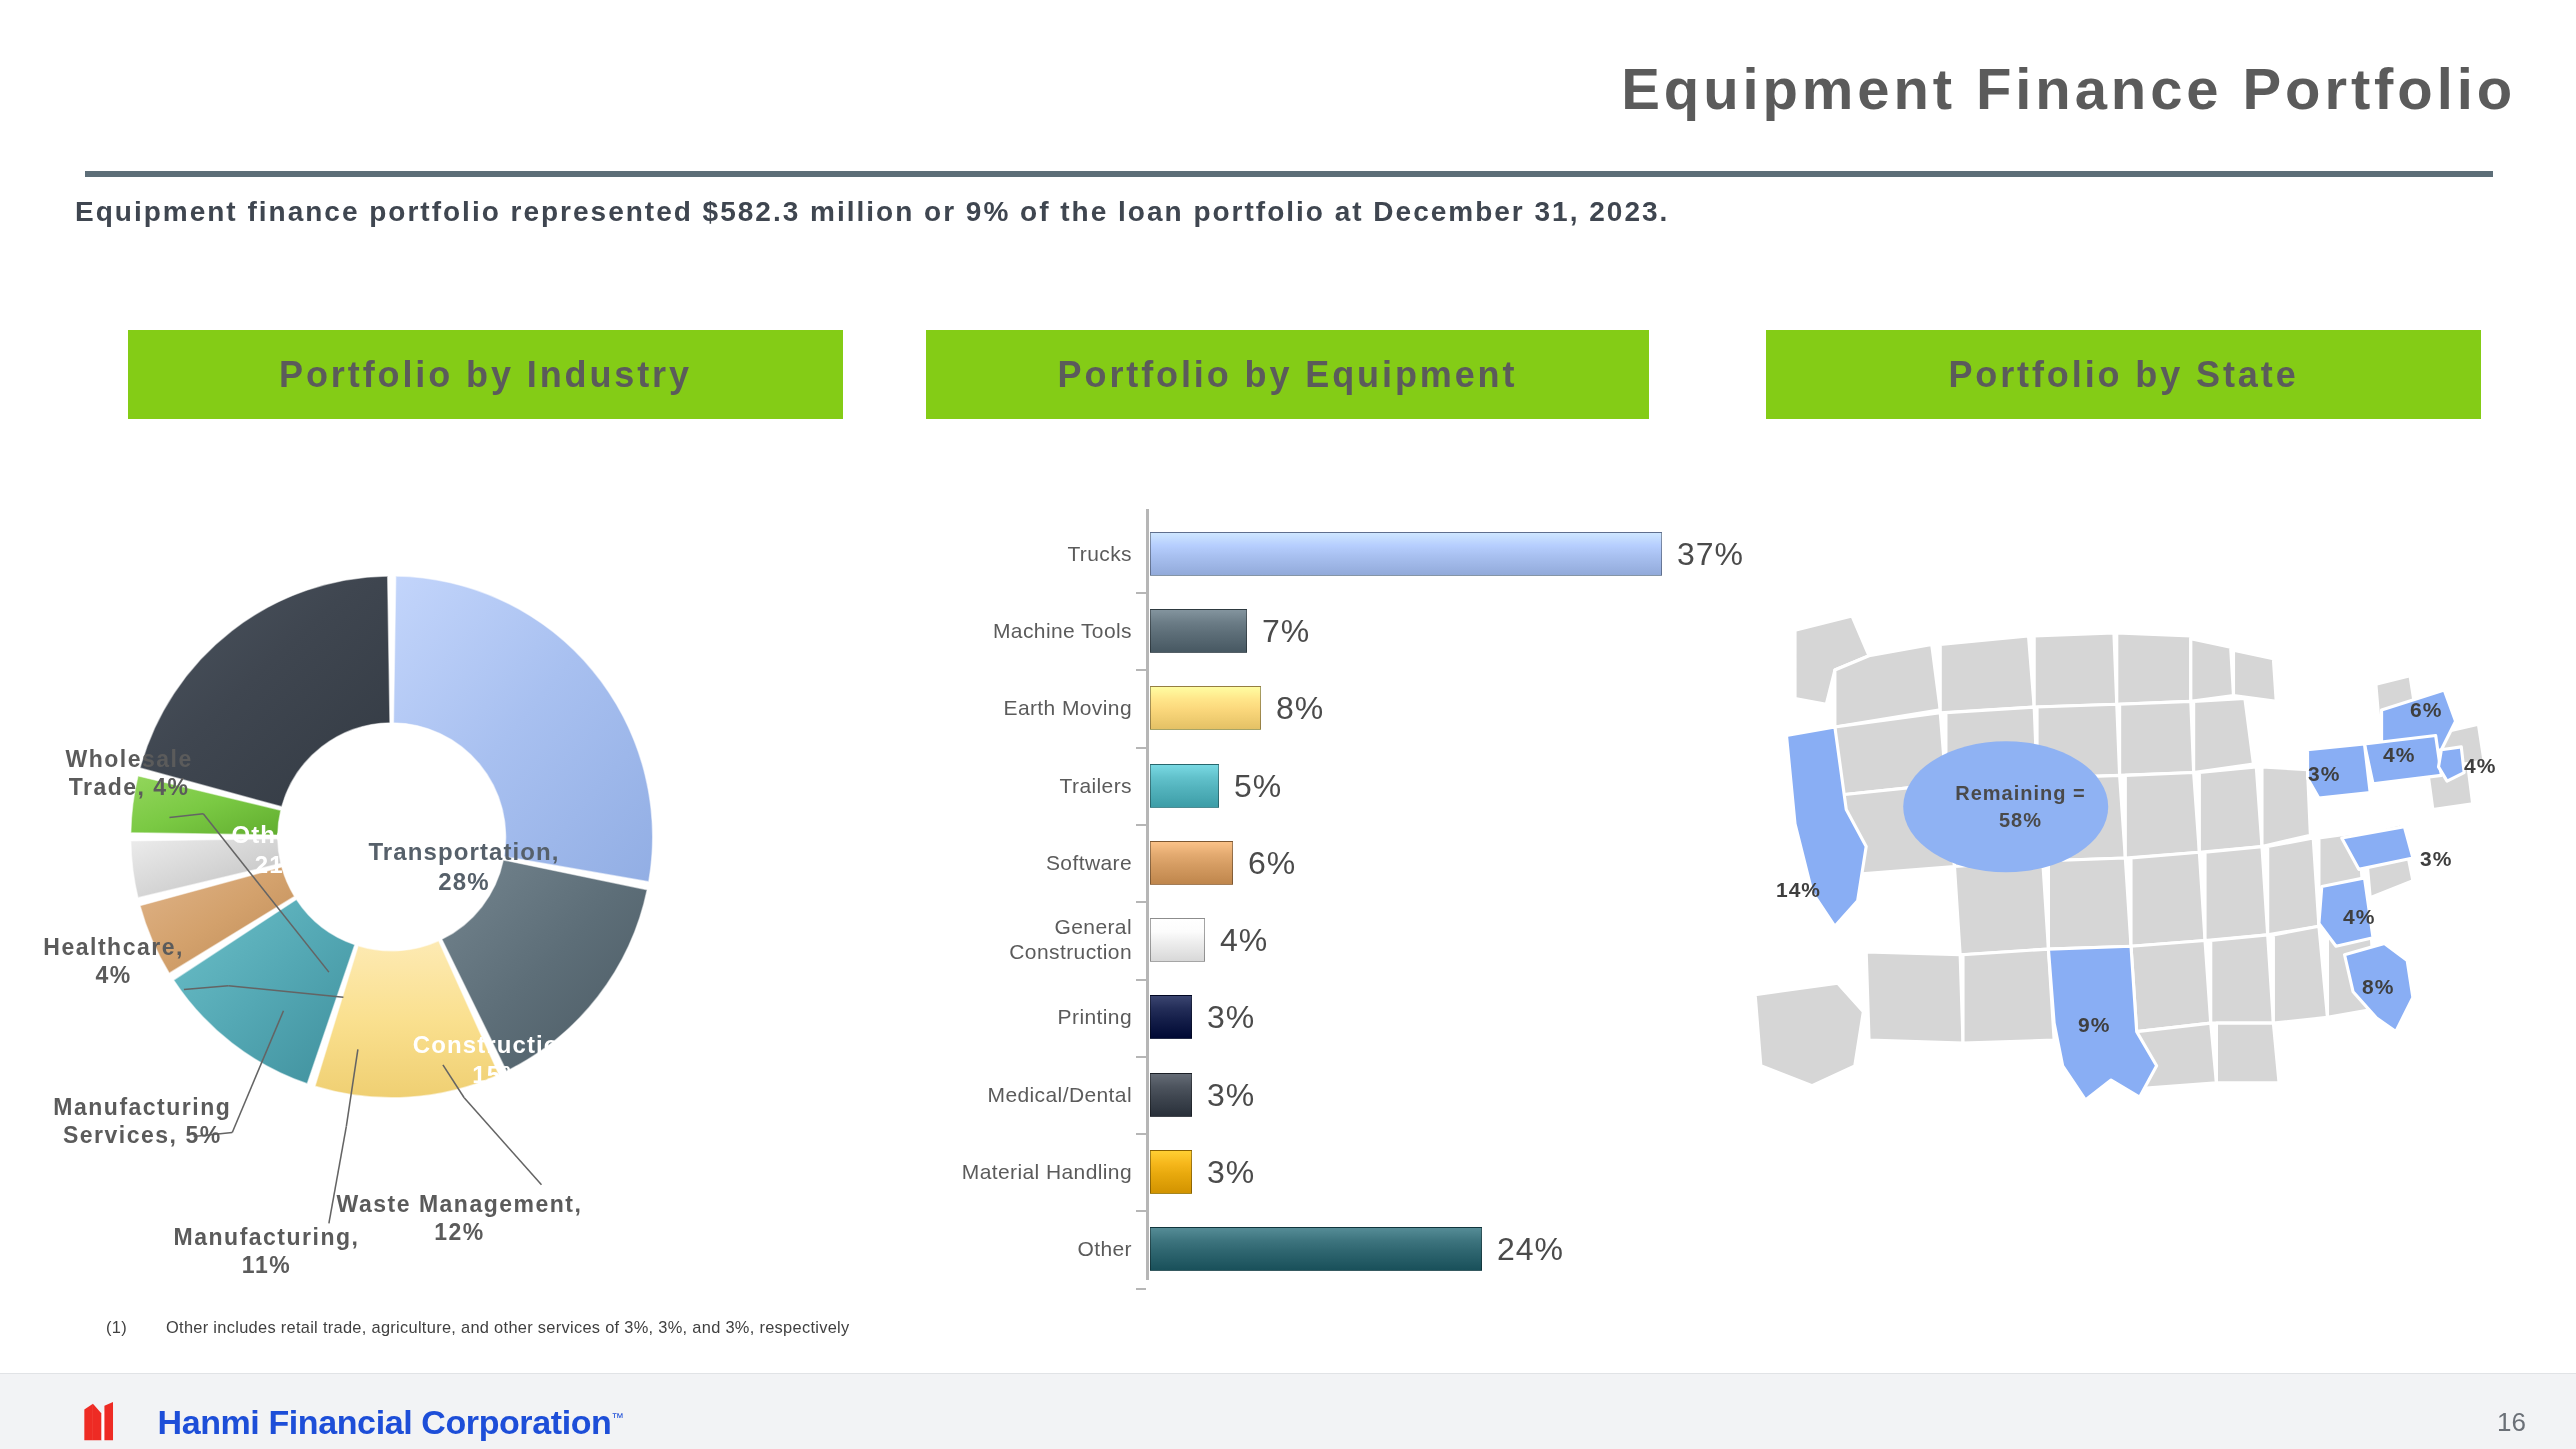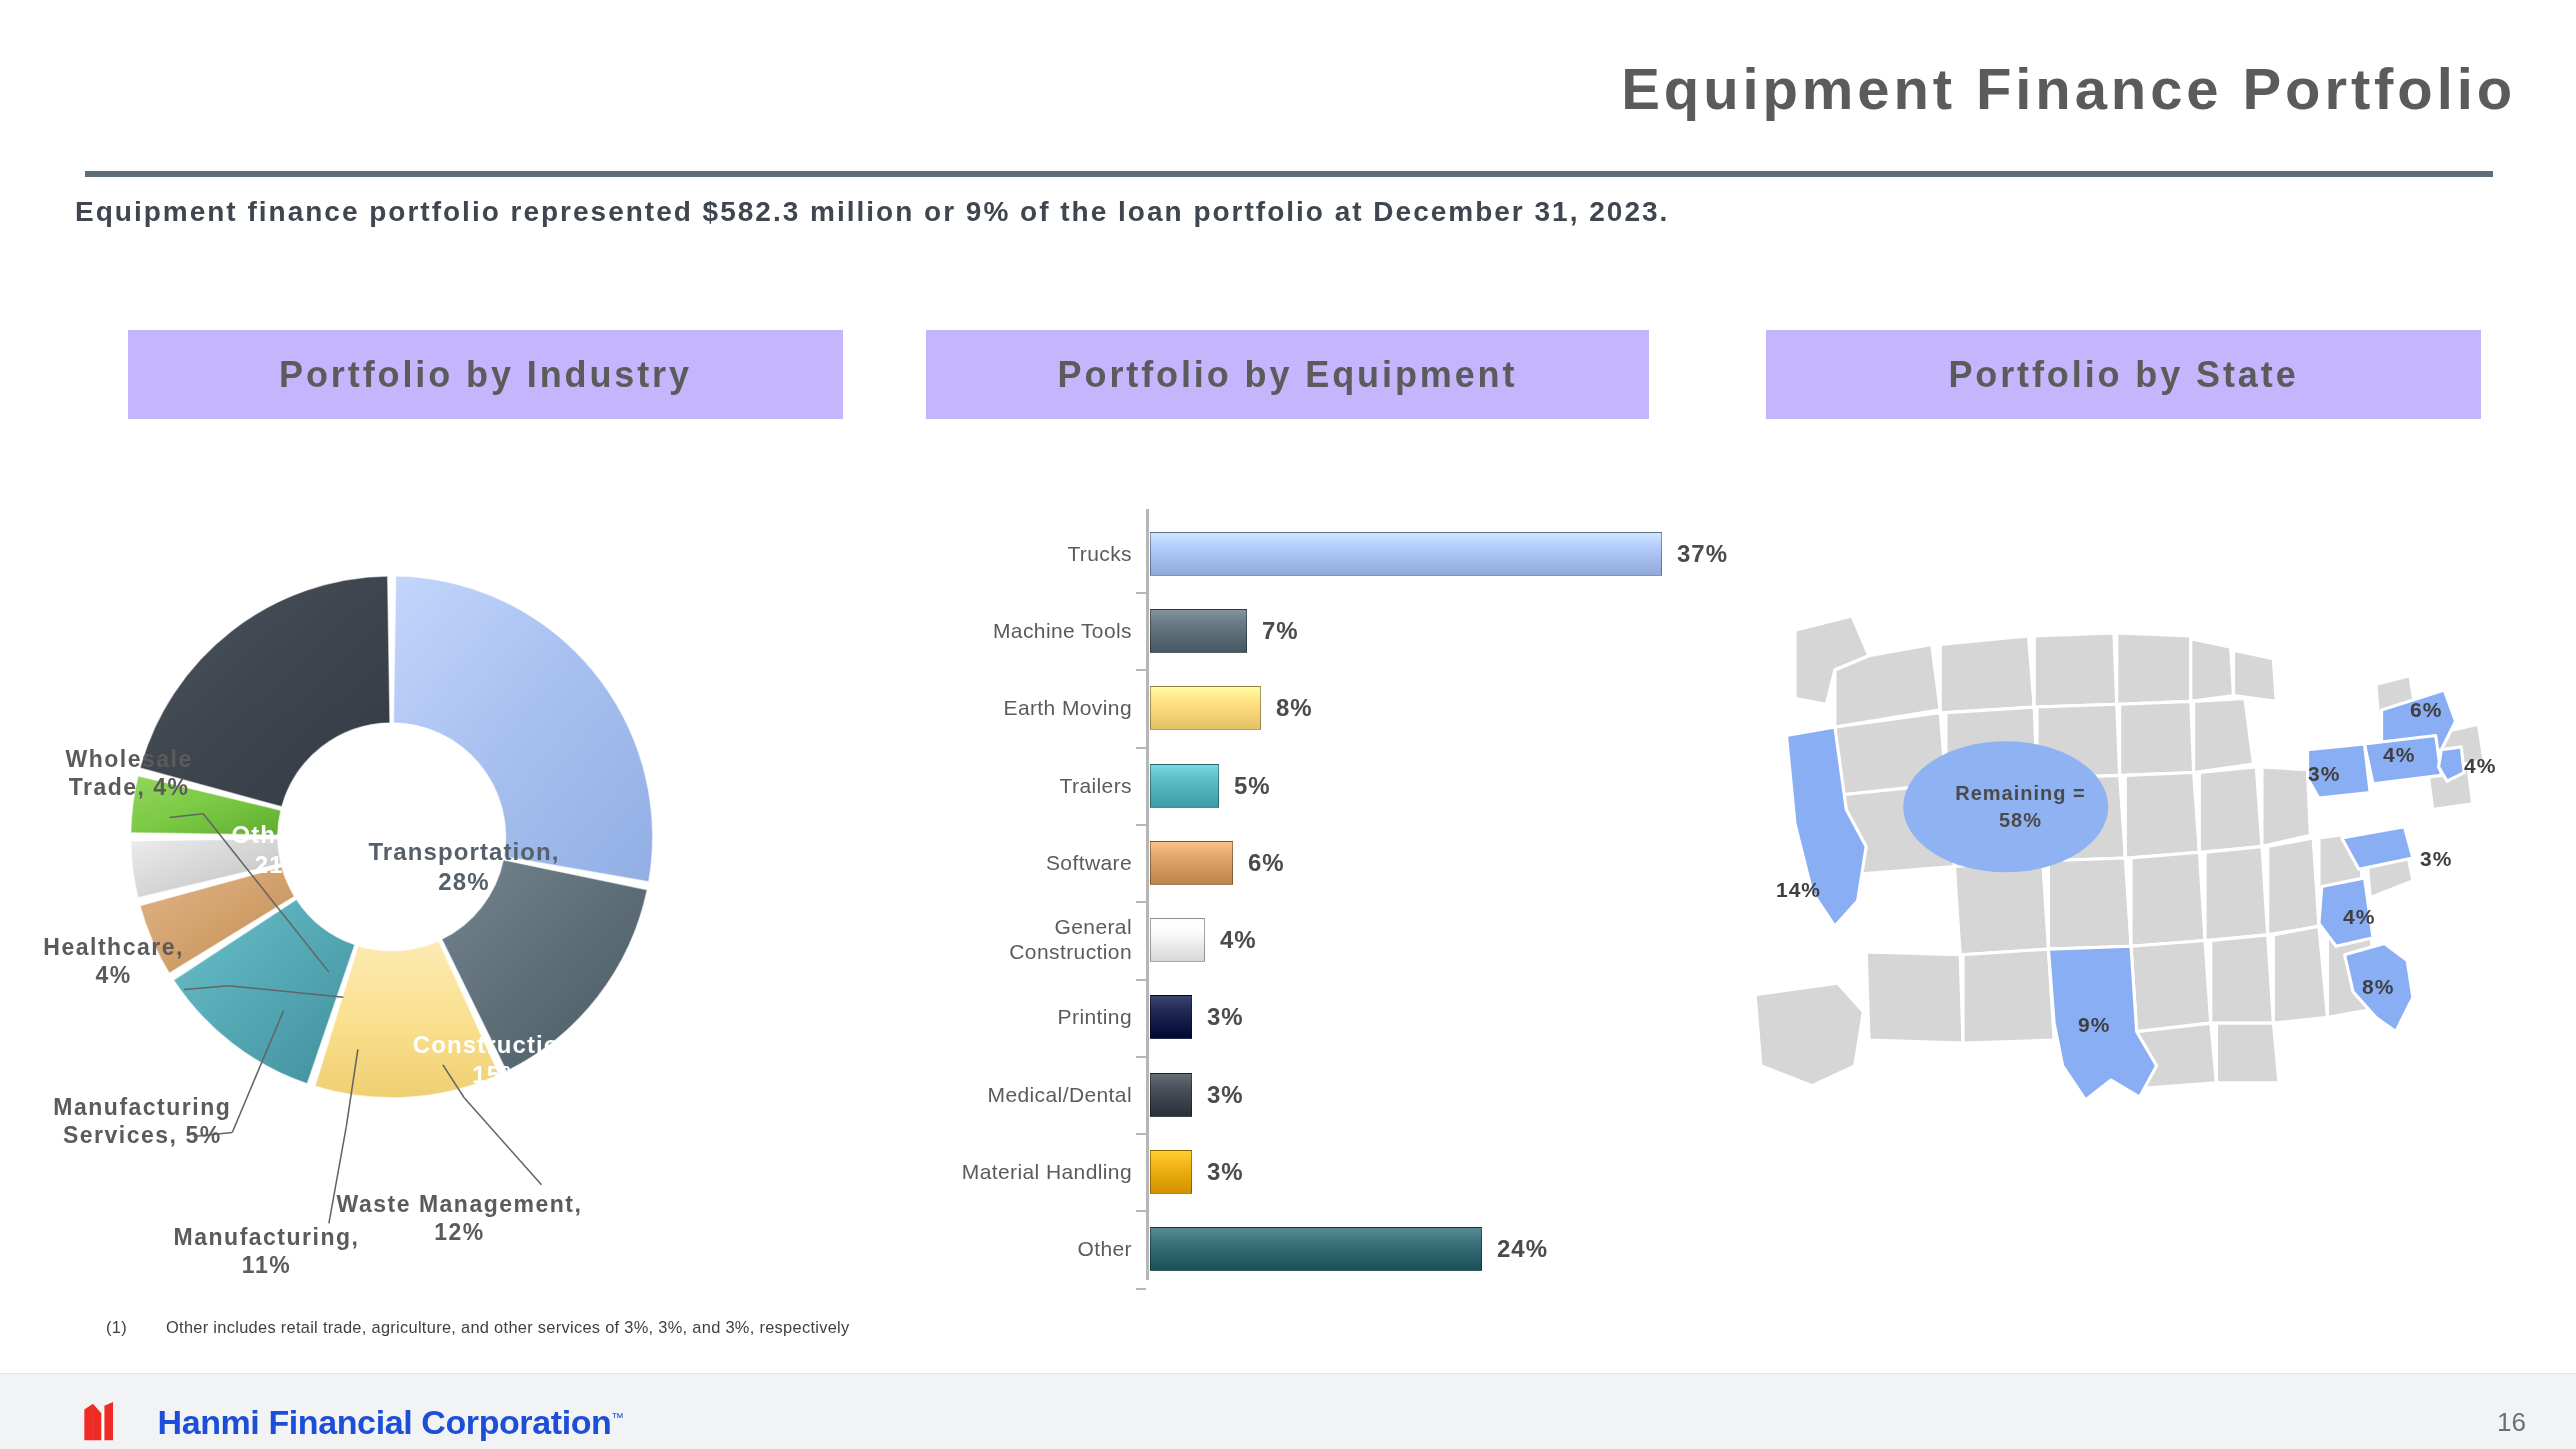--- a/index.html
+++ b/index.html
@@ -21,21 +21,21 @@
     background:#5d6e78;
   }
   .subtitle{
     position:absolute;left:75px;top:180px;
     font-size:28px;font-weight:bold;color:#3f4650;letter-spacing:2px;
     white-space:nowrap;
   }
 
   
   .panel-head{
-    position:absolute;background:#c4b5fd;
+    position:absolute;background:#84cc16;
     display:flex;align-items:center;justify-content:center;
   }
   .panel-head span{
     font-size:36px;font-weight:bold;color:#5b5b5b;letter-spacing:2.9px;
     white-space:nowrap;
   }
   #head-industry{left:128px;top:314px;width:715px;height:89px;}
   #head-equipment{left:926px;top:314px;width:723px;height:89px;}
   #head-state{left:1766px;top:314px;width:715px;height:89px;}
 
@@ -66,21 +66,21 @@
     font-size:21px;color:#5b5b5b;text-align:right;line-height:1.18;
     white-space:nowrap;letter-spacing:0.4px;
   }
   .bar-cat.two-line{white-space:normal;width:203px;right:578px;}
   .bar-shape{
     position:absolute;left:242px;top:50%;transform:translateY(-50%);
     height:44px;border:1px solid rgba(0,0,0,.35);box-sizing:border-box;
   }
   .bar-val{
     position:absolute;top:50%;transform:translateY(-50%);
-    font-size:24px;font-weight:bold;color:#4b4b4b;letter-spacing:1px;
+    font-size:32px;font-weight:normal;color:#4b4b4b;letter-spacing:1px;
   }
 
   
   #map-wrap{position:absolute;left:1730px;top:580px;width:802px;height:541px;}
   .map-pct{
     position:absolute;font-size:21px;font-weight:bold;color:#3f3f3f;
     letter-spacing:1px;white-space:nowrap;
   }
   .map-bubble-text{
     position:absolute;font-size:20px;font-weight:bold;color:#4a4a4a;

